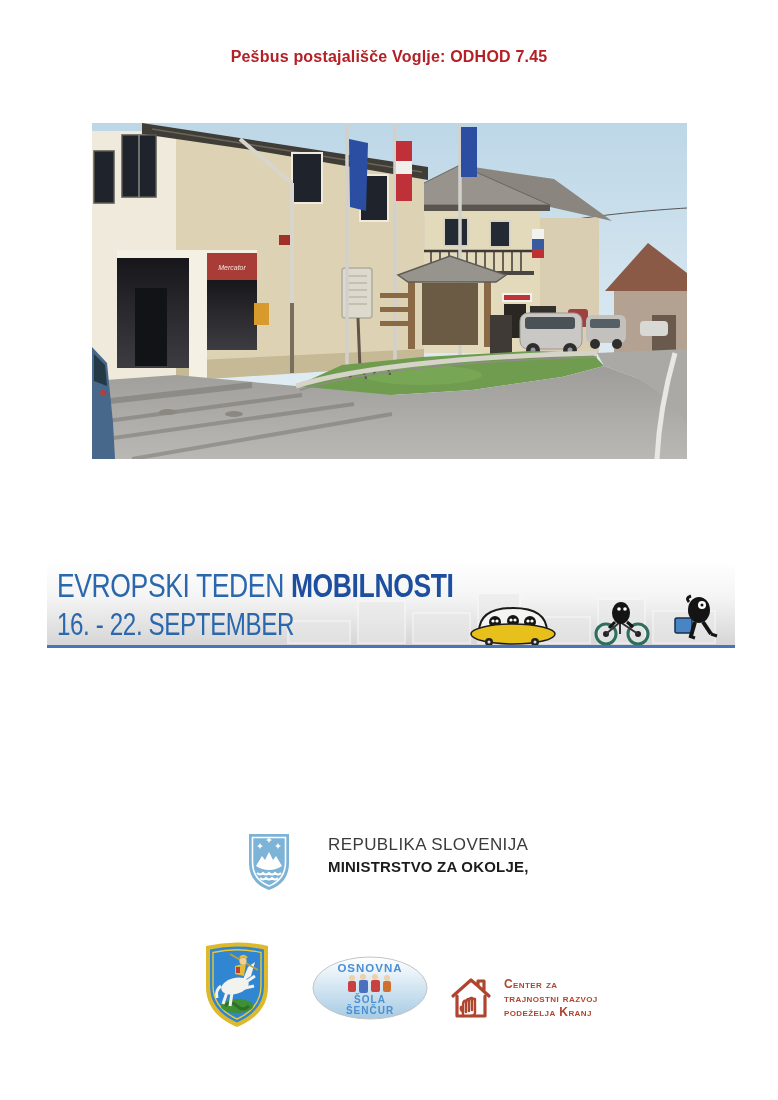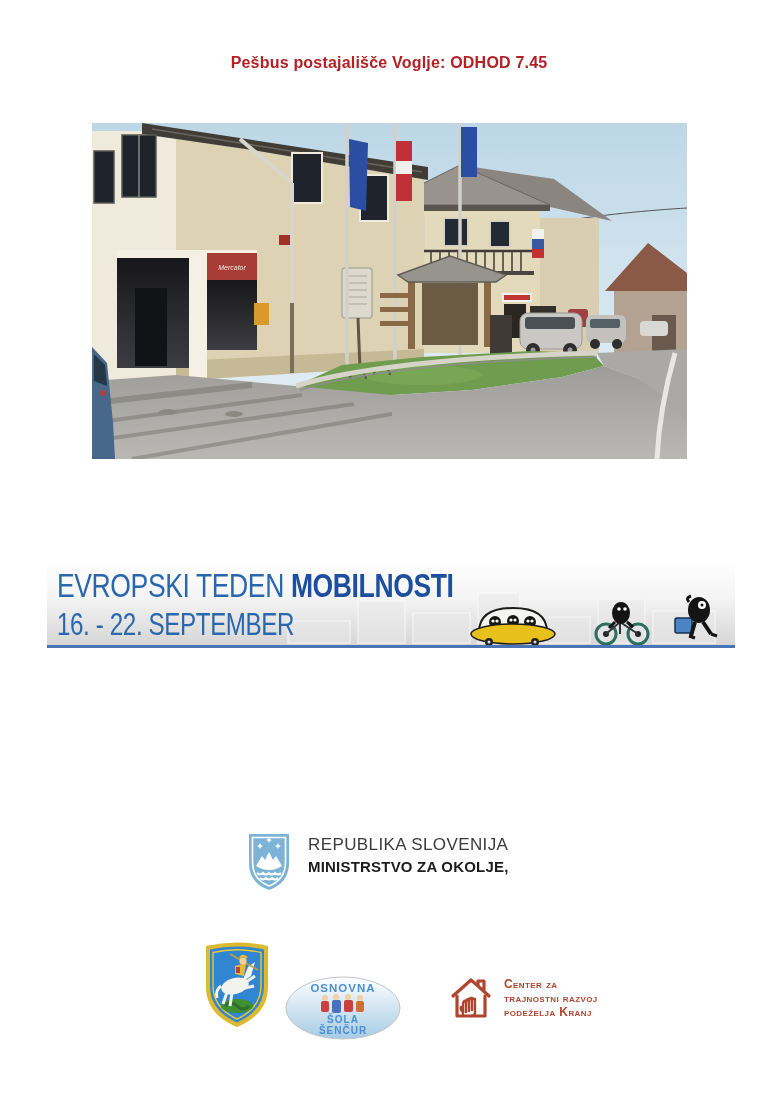--- a/index.html
+++ b/index.html
@@ -2,21 +2,21 @@
 <html style="--title_red: #b42025; --banner_blue: #2a67ad; --banner_bold_blue: #1d4f9e; --banner_rule_blue: #4a74b4; --ctrp_red: #b0452f; --school_blue: #4a8fd2; --slovenia_blue: #7cb3d6; --car_yellow: #e8c01c;"><head>
 <meta charset="utf-8">
 <style>
   html,body{margin:0;padding:0;background:#888;}
   .page{
     position:relative;width:778px;height:1100px;margin:0 auto;background:#ffffff;
     font-family:"Liberation Sans", sans-serif;overflow:hidden;
   }
   
   .doc-title{
-    position:absolute;top:54px;left:0;width:100%;text-align:center;
+    position:absolute;top:48px;left:0;width:100%;text-align:center;
     font-size:16px;font-weight:bold;color:var(--title_red,#b42025);
     letter-spacing:.2px;margin:0;
   }
   
   .photo{position:absolute;left:92px;top:123px;width:595px;height:336px;}
   .photo svg{display:block;}
   
   .banner{
     position:absolute;left:47px;top:564px;width:688px;height:84px;
     background:linear-gradient(180deg,#fefefe 0%,#f4f4f4 40%,#d6d6d7 96%,#c9c9ca 100%);
@@ -25,26 +25,26 @@
   .banner-rule{position:absolute;left:0;bottom:0;width:100%;height:3px;background:var(--banner_rule_blue,#4a74b4);}
   .skyline{position:absolute;left:240px;top:18px;width:440px;height:62px;opacity:.55;}
   .sky-b{position:absolute;bottom:0;background:#e9e9e9;border:2px solid #f8f8f8;}
   .banner-text{position:absolute;left:10px;top:2px;transform:scaleX(.78);transform-origin:left top;white-space:nowrap;}
   .banner-line1{font-size:34px;color:var(--banner_blue,#2a67ad);font-weight:normal;letter-spacing:-.5px;}
   .banner-line1 b{color:#1d4f9e;font-weight:bold;}
   .banner-line2{font-size:31px;color:var(--banner_blue,#2a67ad);margin-top:2px;letter-spacing:-.5px;}
   .banner-icon{position:absolute;}
   
   .ministry{position:absolute;left:246px;top:831px;display:flex;gap:16px;align-items:flex-start;}
-  .ministry-text{padding-top:3px;}
+  .ministry-text{padding-top:3px;margin-left:20px;}
   .min-l1{font-size:17px;color:#3b3b3b;letter-spacing:.4px;line-height:22px;}
   .min-l2,.min-l3{font-size:15px;color:#1c1c1c;font-weight:bold;letter-spacing:.2px;line-height:22px;}
   
   .muni-coa{position:absolute;left:202px;top:940px;}
-  .school-oval{position:absolute;left:284px;top:955px;margin-top:20px;}
+  .school-oval{position:absolute;left:311px;top:955px;}
   .ctrp{position:absolute;left:448px;top:974px;display:flex;gap:10px;align-items:center;}
   .ctrp-text{font-weight:bold;color:var(--ctrp_red,#b0452f);font-variant:small-caps;
              font-size:12px;line-height:14px;letter-spacing:.4px;}
 </style>
 </head>
 <body>
 
 <div class="page">
 
   <h1 class="doc-title">Pešbus postajališče Voglje: ODHOD 7.45</h1>

